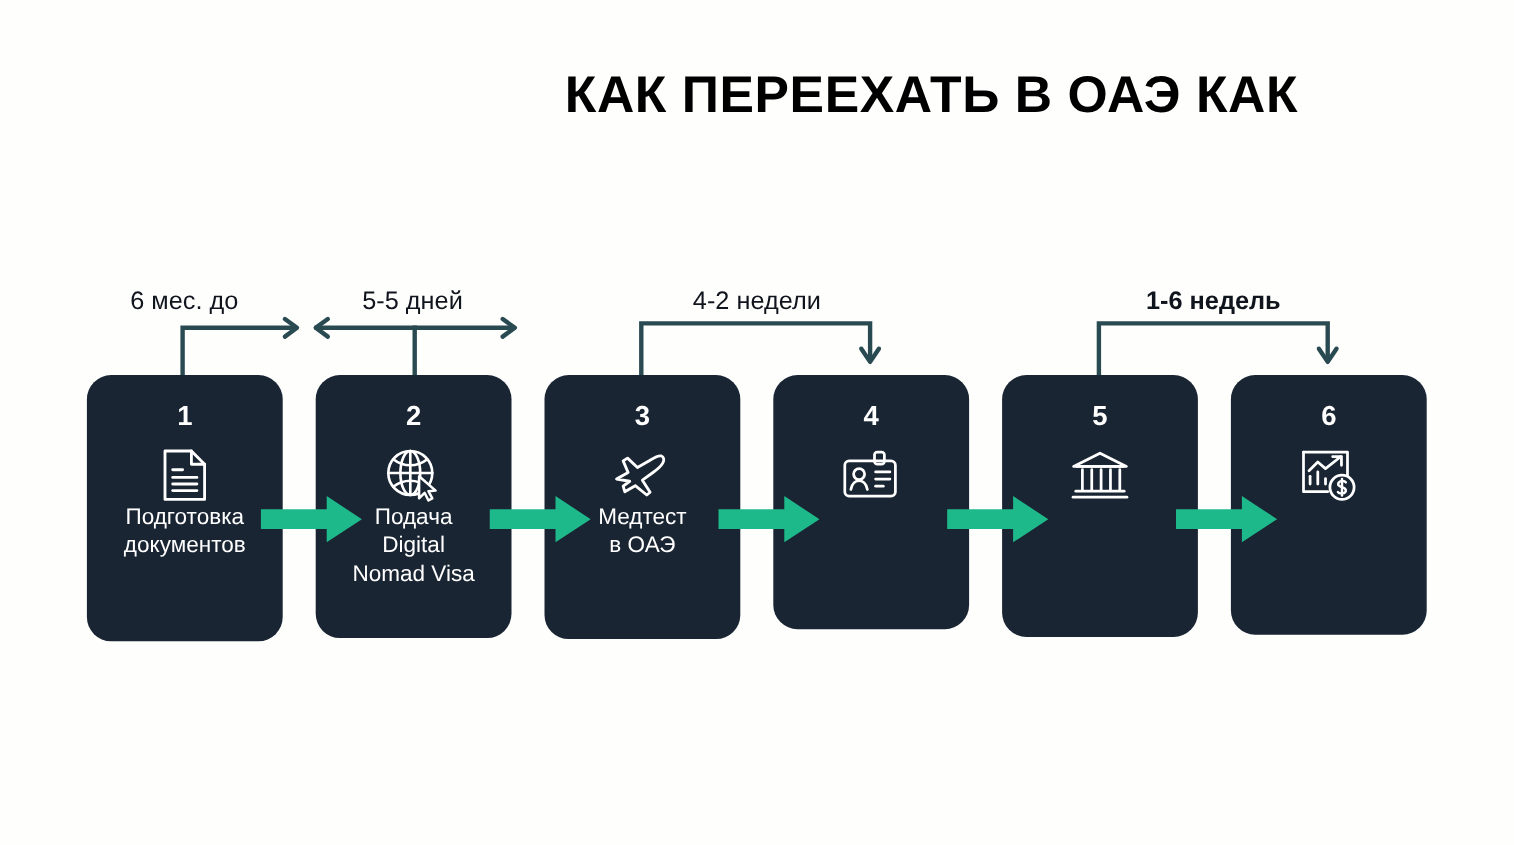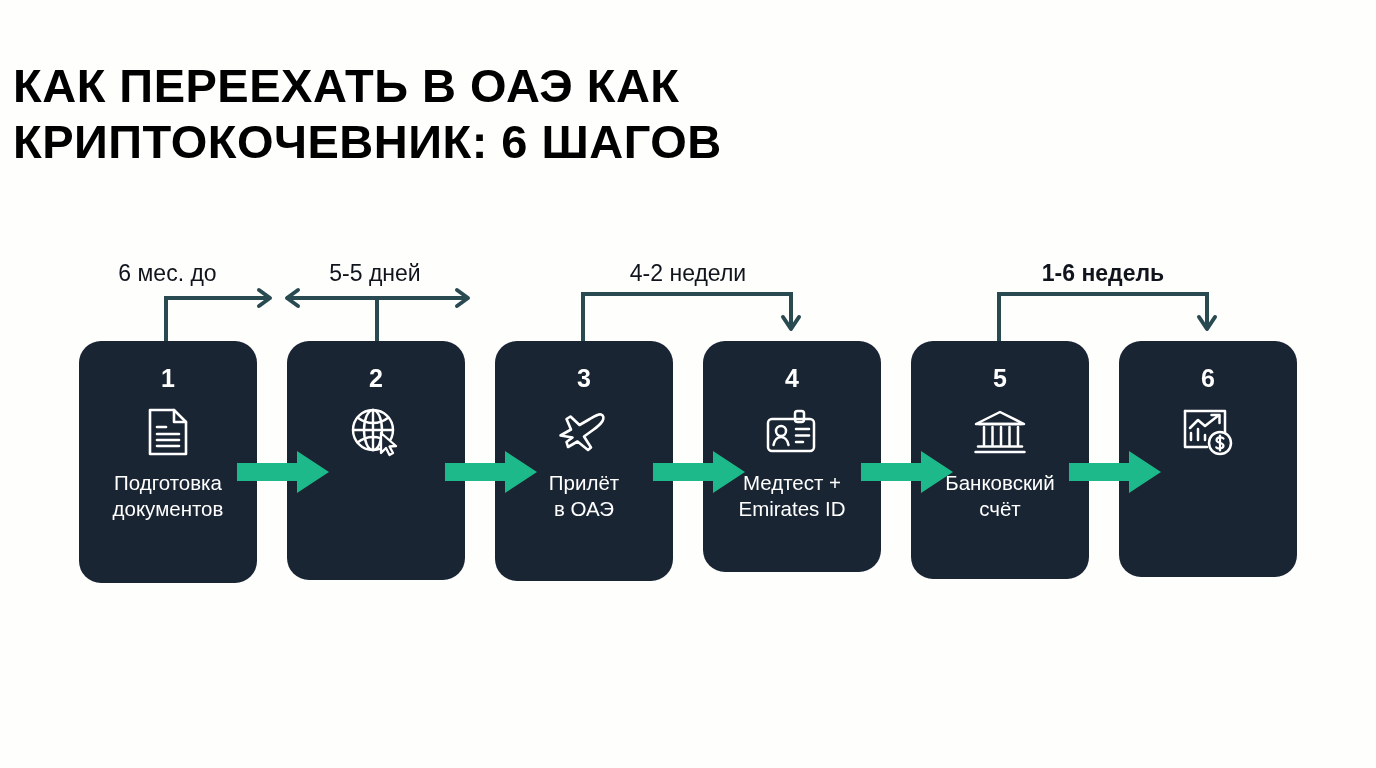--- a/index.html
+++ b/index.html
@@ -14,22 +14,21 @@
     overflow: hidden;
     position: relative;
   }
 
   
   #title-block {
     position: absolute;
     left: 0;
     top: 58px;
     width: 1180px;
-    text-align: left;
-    padding-left: 13px;
+    text-align: right;
   }
   .title-line {
     font-size: 47px;
     font-weight: bold;
     letter-spacing: 0.5px;
     color: #000000;
     line-height: 56px;
     white-space: nowrap;
   }
 
@@ -89,36 +88,34 @@
     justify-content: center;
   }
   .card-icon svg {
     display: block;
   }
   .card-label {
     color: #ffffff;
     font-size: 20.5px;
     line-height: 26px;
     text-align: center;
-    margin-top: 13px;
     white-space: pre-line;
   }
 
   
   .step-arrow {
     position: absolute;
     top: 110px;
   }
 </style>
 </head>
 <body>
 
 <div id="title-block">
   <div class="title-line">КАК ПЕРЕЕХАТЬ В ОАЭ КАК</div>
-  <div class="title-line">КРИПТОКОЧЕВНИК: 6 ШАГОВ</div>
 </div>
 
 <div id="timeline">
 
   <div class="tl-label" style="left:100px; top:12px; width:135px;">6 мес. до</div>
   <div class="tl-label" style="left:310px; top:12px; width:130px;">5-5 дней</div>
   <div class="tl-label" style="left:612px; top:12px; width:152px;">4-2 недели</div>
   <div class="tl-label" style="left:1027px; top:12px; width:152px;font-weight:bold;">1-6 недель</div>
 
   <svg id="tl-connectors" width="1376" height="95" viewBox="0 0 1376 95">
@@ -171,76 +168,75 @@
           <path d="M23,3 V43"></path>
           <ellipse cx="23" cy="23" rx="9" ry="20"></ellipse>
           <path d="M7.5,10.5 C12,14 17.5,16 23,16 C28.5,16 34,14 38.5,10.5"></path>
           <path d="M7.5,35.5 C12,32 17.5,30 23,30 C28.5,30 34,32 38.5,35.5"></path>
         </g>
         <g fill="#1A2533" stroke="#ffffff" stroke-width="2.3" stroke-linejoin="round" stroke-linecap="round">
           <path d="M31,26 L31,46 L36,41 L39.5,48 L43,46 L39.5,39.5 L46,39 Z"></path>
         </g>
       </svg>
     </div>
+    <div class="card-label">Подача
+Digital
+Nomad Visa</div>
   </div>
 
   <div class="card" style="left:416px; height:240px;">
     <div class="card-num">3</div>
     <div class="card-icon">
       <svg width="54" height="50" viewBox="0 0 54 50">
         <g fill="none" stroke="#ffffff" stroke-width="2.6" stroke-linejoin="round" stroke-linecap="round">
           <path d="M3.5,28.5 L14,22.5 L9.5,12 L13.5,9.5 L22.5,18 L32,12.5
                    C36,10.2 41,6.5 44,7.5 C46.5,8.3 47.2,11 45.5,14
                    C43.8,17 39.5,20.5 36,23 L27,29.5 L34,40.5 L31,43
                    L20.5,34.5 L11,40 L9.5,35 L15.5,30.5 L3.5,28.5 Z"></path>
         </g>
       </svg>
     </div>
-    <div class="card-label">Прилёт
+    <div class="card-label">Медтест
 в ОАЭ</div>
   </div>
 
   <div class="card" style="left:624px; height:231px;">
     <div class="card-num">4</div>
     <div class="card-icon">
       <svg width="54" height="50" viewBox="0 0 54 50">
         <g fill="none" stroke="#ffffff" stroke-width="2.5" stroke-linejoin="round" stroke-linecap="round">
           <rect x="3" y="12" width="46" height="32" rx="4"></rect>
           <rect x="30" y="4" width="9" height="11" rx="2.5"></rect>
           <circle cx="16" cy="24" r="5"></circle>
           <path d="M8.5,38 C9.5,32.5 13,30 16,30 C19,30 22.5,32.5 23.5,38"></path>
           <path d="M31,22 H44"></path>
           <path d="M31,28.5 H44"></path>
           <path d="M31,35 H38"></path>
         </g>
       </svg>
     </div>
-    <div class="card-label">Медтест +
-Emirates ID</div>
   </div>
 
   <div class="card" style="left:832px; height:238px;">
     <div class="card-num">5</div>
     <div class="card-icon">
       <svg width="54" height="50" viewBox="0 0 54 50">
         <g fill="none" stroke="#ffffff" stroke-width="2.5" stroke-linejoin="round" stroke-linecap="round">
           <path d="M3,17 L27,5 L51,17 Z"></path>
           <path d="M6,17 H48"></path>
           <path d="M11,20 V38"></path>
           <path d="M19.5,20 V38"></path>
           <path d="M28,20 V38"></path>
           <path d="M36.5,20 V38"></path>
           <path d="M45,20 V38"></path>
           <path d="M5,39.5 H49"></path>
           <path d="M2.5,45 H51.5"></path>
         </g>
       </svg>
     </div>
-    <div class="card-label">Банковский
-счёт</div>
   </div>
 
   <div class="card" style="left:1040px; height:236px;">
     <div class="card-num">6</div>
     <div class="card-icon">
       <svg width="54" height="50" viewBox="0 0 54 50">
         <g fill="none" stroke="#ffffff" stroke-width="2.5" stroke-linejoin="round" stroke-linecap="round">
           <path d="M4,4 H44 V26"></path>
           <path d="M4,4 V40 H26"></path>
           <path d="M10,33 V26"></path>

